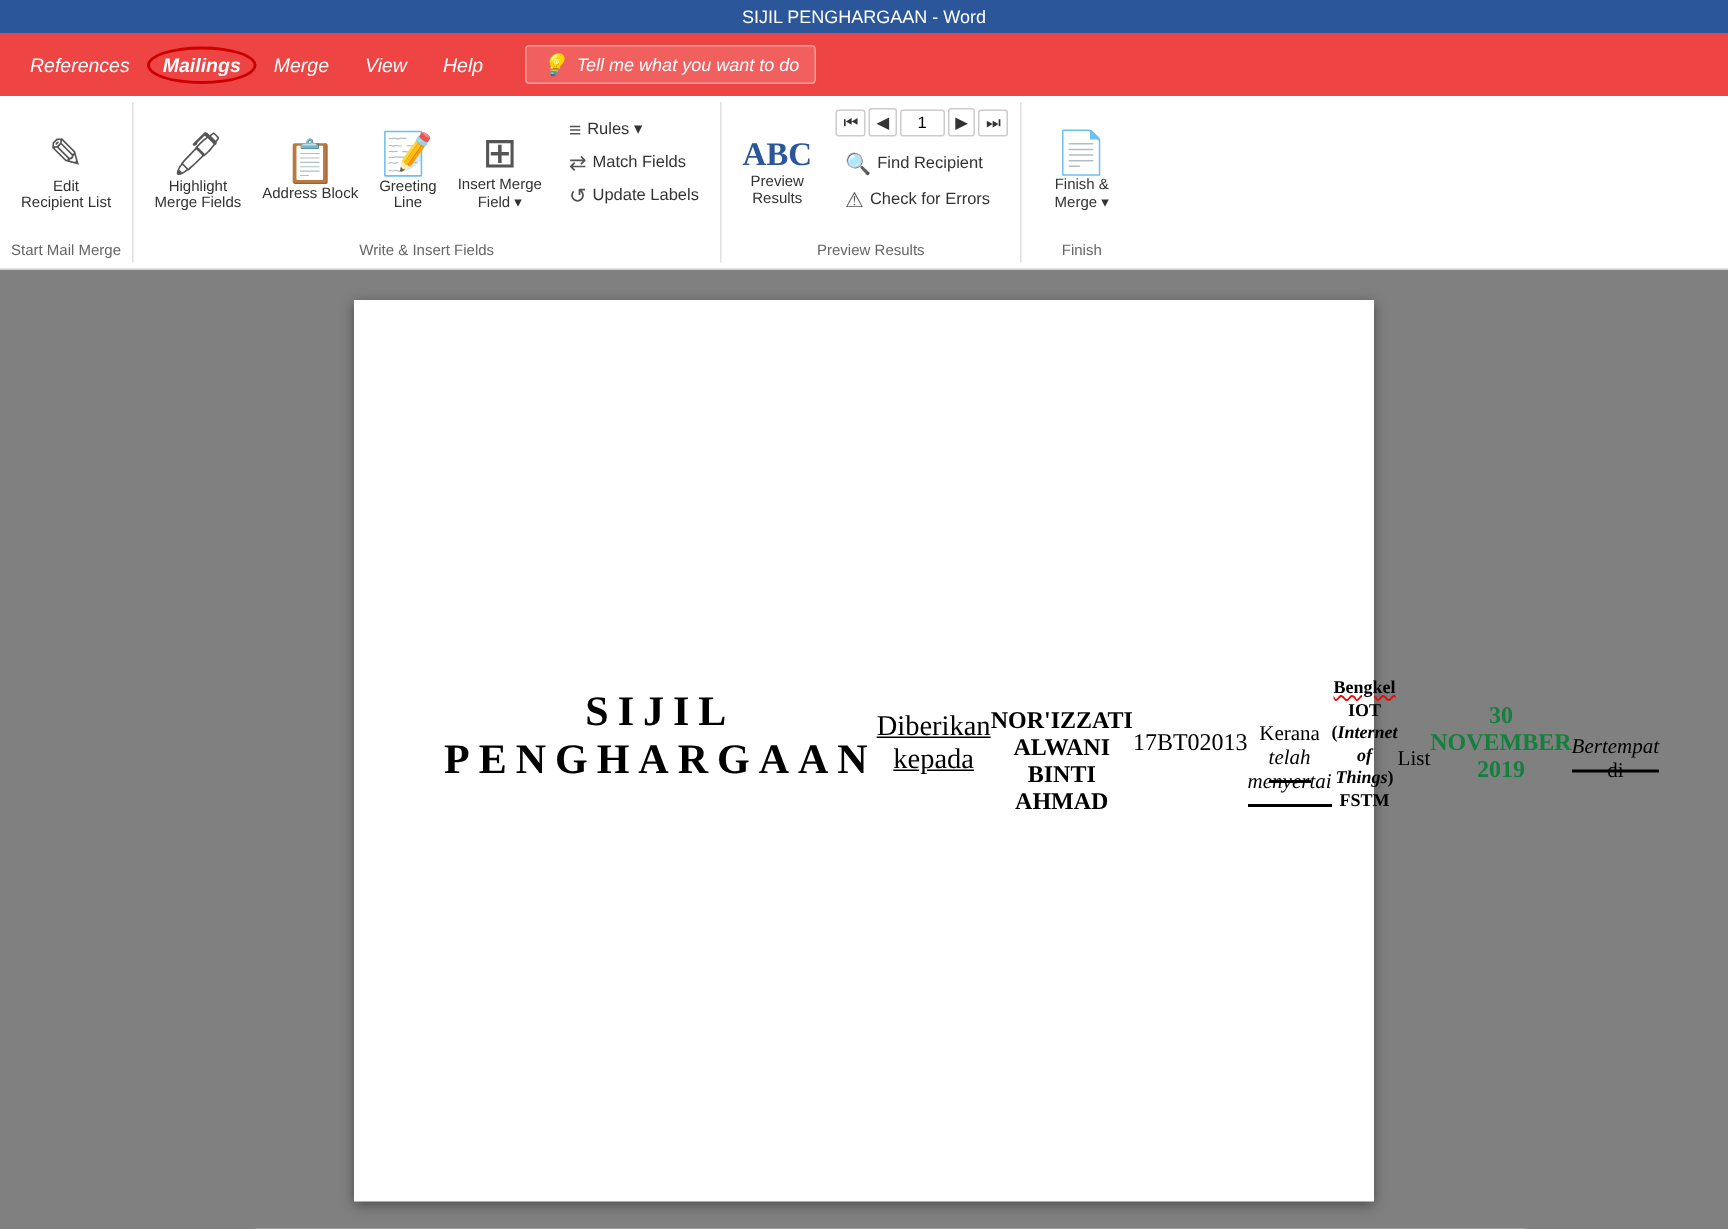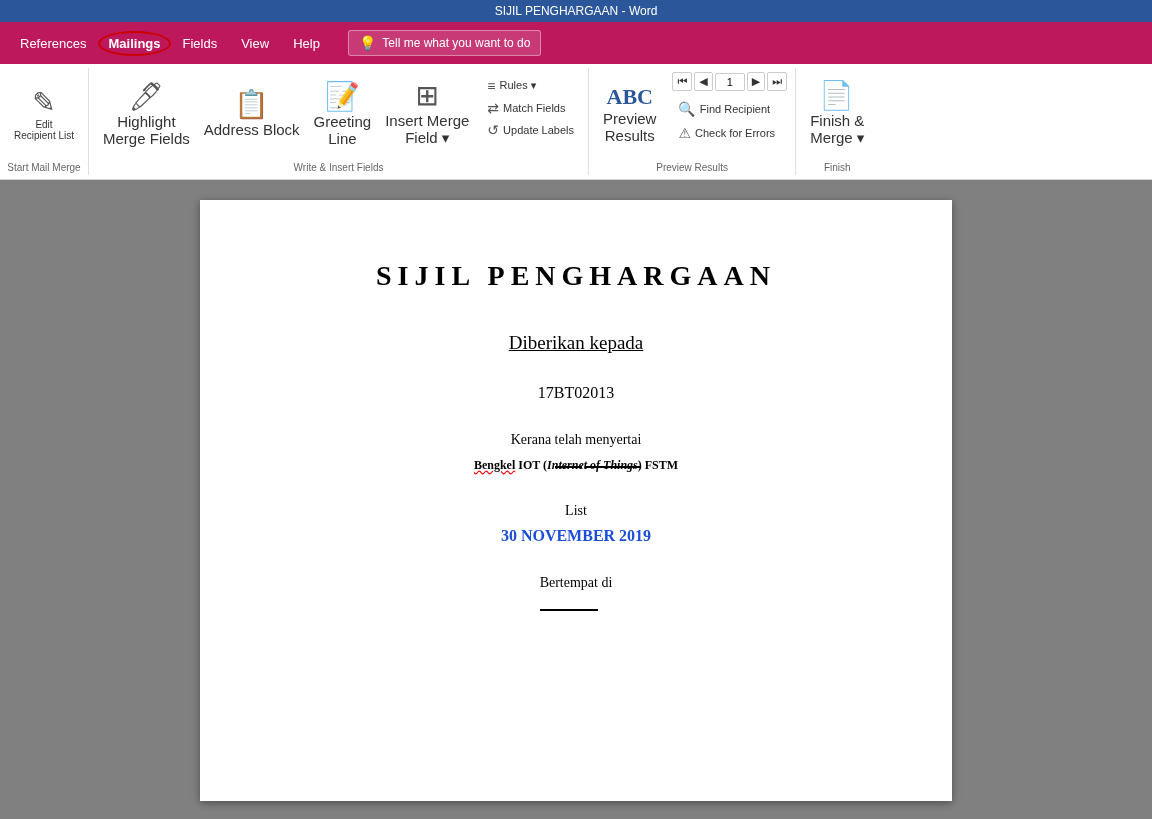--- a/index.html
+++ b/index.html
@@ -13,25 +13,26 @@
       font-size: 12px;
       padding: 4px 16px;
       height: 22px;
       display: flex;
       align-items: center;
       justify-content: center;
     }
 
     
     .menu-bar {
-      background: #be185d;
+      background: #ef4444;
       display: flex;
       align-items: center;
       height: 42px;
       padding: 0 8px;
+      font-style: italic;
     }
     .menu-item {
       color: white;
       font-size: 13px;
       padding: 8px 12px;
       cursor: pointer;
       border-radius: 3px;
     }
     .tell-me {
       display: flex;
@@ -91,21 +92,21 @@
       color: #333;
       min-width: 40px;
       gap: 2px;
     }
     .ribbon-btn-icon {
       font-size: 22px;
       line-height: 1;
       color: #555;
     }
     .ribbon-btn-label {
-      font-size: 15px;
+      font-size: 10px;
       text-align: center;
       white-space: nowrap;
     }
     .ribbon-btn.large {
       min-width: 50px;
     }
     .ribbon-btn.large .ribbon-btn-icon { font-size: 28px; }
 
     
     .ribbon-small-stack {
@@ -154,26 +155,25 @@
     .doc-area {
       background: #808080;
       height: calc(819px - 22px - 42px - 92px - 22px);
       overflow: auto;
       display: flex;
       justify-content: center;
       padding: 20px 0;
     }
     .page {
       background: white;
-      width: 752px;
+      width: 680px;
       min-height: 580px;
       box-shadow: 0 2px 8px rgba(0,0,0,0.4);
       padding: 60px 60px 40px 60px;
       display: flex;
-      flex-direction: column;
       align-items: center;
       text-align: center;
     }
 
     .doc-title {
       font-size: 28px;
       font-weight: bold;
       letter-spacing: 6px;
       color: #000;
       margin-bottom: 40px;
@@ -214,61 +214,62 @@
     }
     .doc-pada {
       font-size: 14px;
       color: #000;
       margin-bottom: 8px;
       font-family: 'Times New Roman', Times, serif;
     }
     .doc-date {
       font-size: 16px;
       font-weight: bold;
-      color: #1d4ed8;
+      color: #15803d;
       margin-bottom: 30px;
       font-family: 'Times New Roman', Times, serif;
     }
     .doc-bertempat {
       font-size: 14px;
       color: #000;
       margin-bottom: 8px;
       font-family: 'Times New Roman', Times, serif;
     }
     .doc-location {
       font-size: 14px;
       color: #000;
       font-family: 'Times New Roman', Times, serif;
     }
 
     .underline-wavy {
       text-decoration: underline wavy red;
     }
     .underline-dbl {
       border-bottom: 2px double #000;
-      padding-bottom: 19px;
+      padding-bottom: 7px;
+      font-style: italic;
     }
 
     .circle-highlight {
       border: 2.5px solid #cc0000;
       border-radius: 50%;
       padding: 3px 8px;
     }
   </style>
 </head>
 <body>
 
 <div class="title-bar">
   <span>SIJIL PENGHARGAAN - Word</span>
 </div>
 
 <div class="menu-bar">
   <span class="menu-item">References</span>
   <span class="menu-item circle-highlight" style="font-weight:600; color:white;">Mailings</span>
-  <span class="menu-item">Fields</span>
+  <span class="menu-item">Merge</span>
   <span class="menu-item">View</span>
   <span class="menu-item">Help</span>
   <div class="tell-me">
     <span class="tell-me-icon">💡</span>
     <span>Tell me what you want to do</span>
   </div>
 </div>
 
 <div class="ribbon">
 
@@ -357,20 +358,21 @@
   </div>
 
 </div>
 
 <div class="doc-area">
   <div class="page">
     <div class="doc-title">SIJIL PENGHARGAAN</div>
 
     <div class="doc-label">Diberikan kepada</div>
 
+    <div class="doc-name">NOR'IZZATI ALWANI BINTI AHMAD</div>
     <div class="doc-id">17BT02013</div>
 
     <div class="doc-kerana">
       Kerana <span class="underline-dbl">telah</span> <span class="underline-dbl">menyertai</span>
     </div>
     <div class="doc-bengkel">
       <span class="underline-wavy">Bengkel</span> IOT (<em>Internet of Things</em>) FSTM
     </div>
 
     <div class="doc-pada">List</div>

